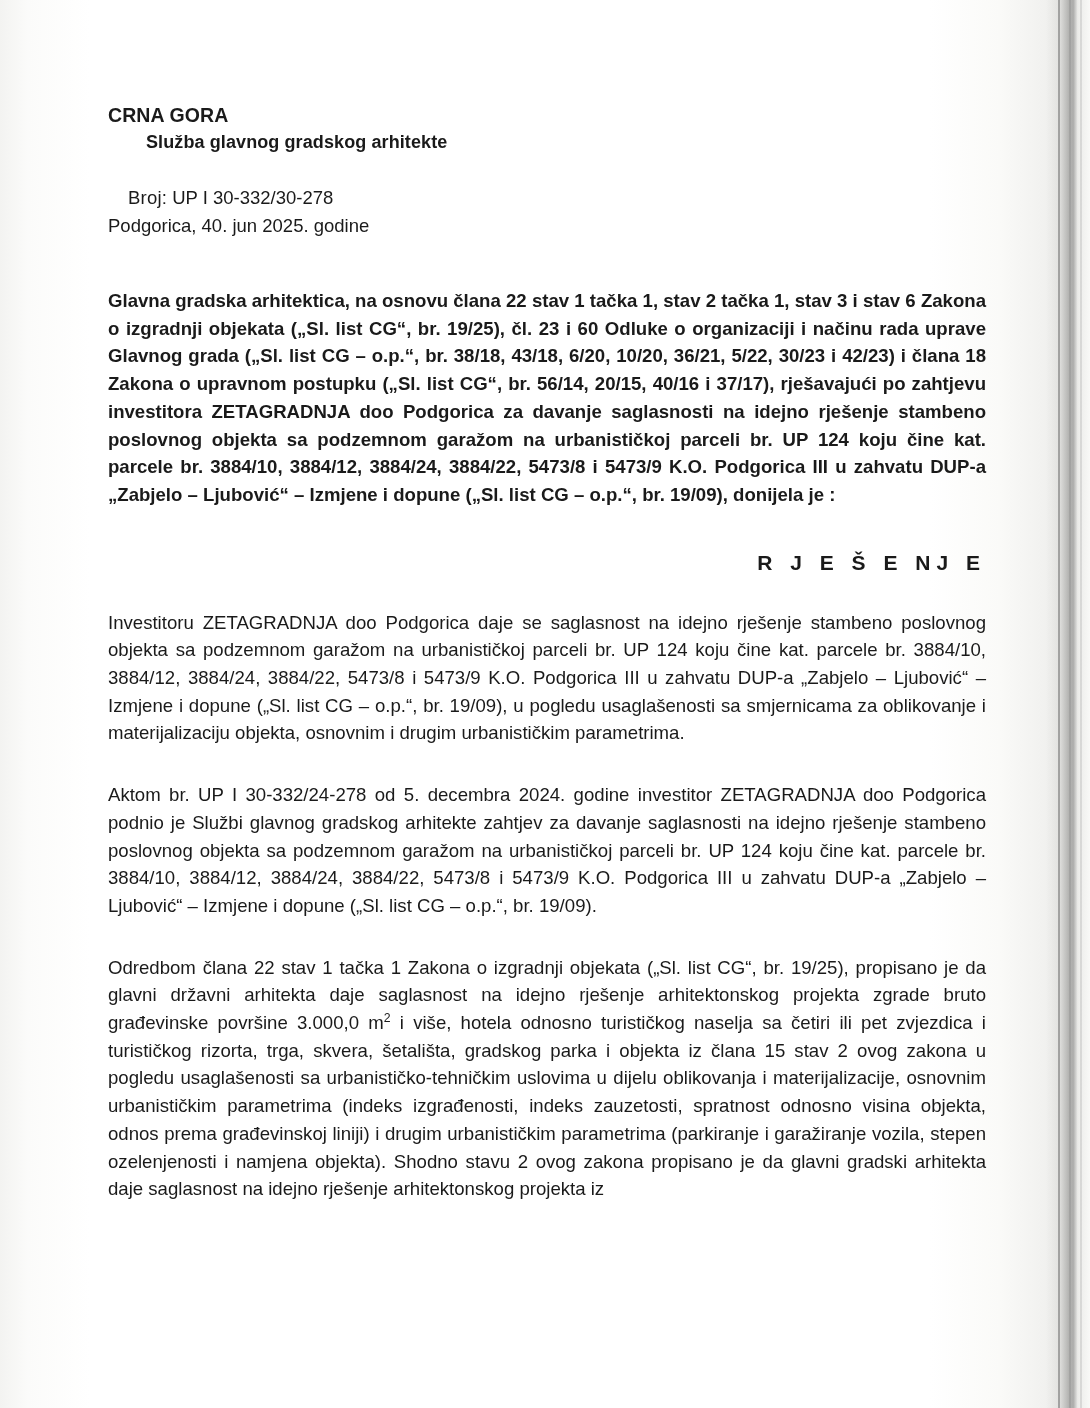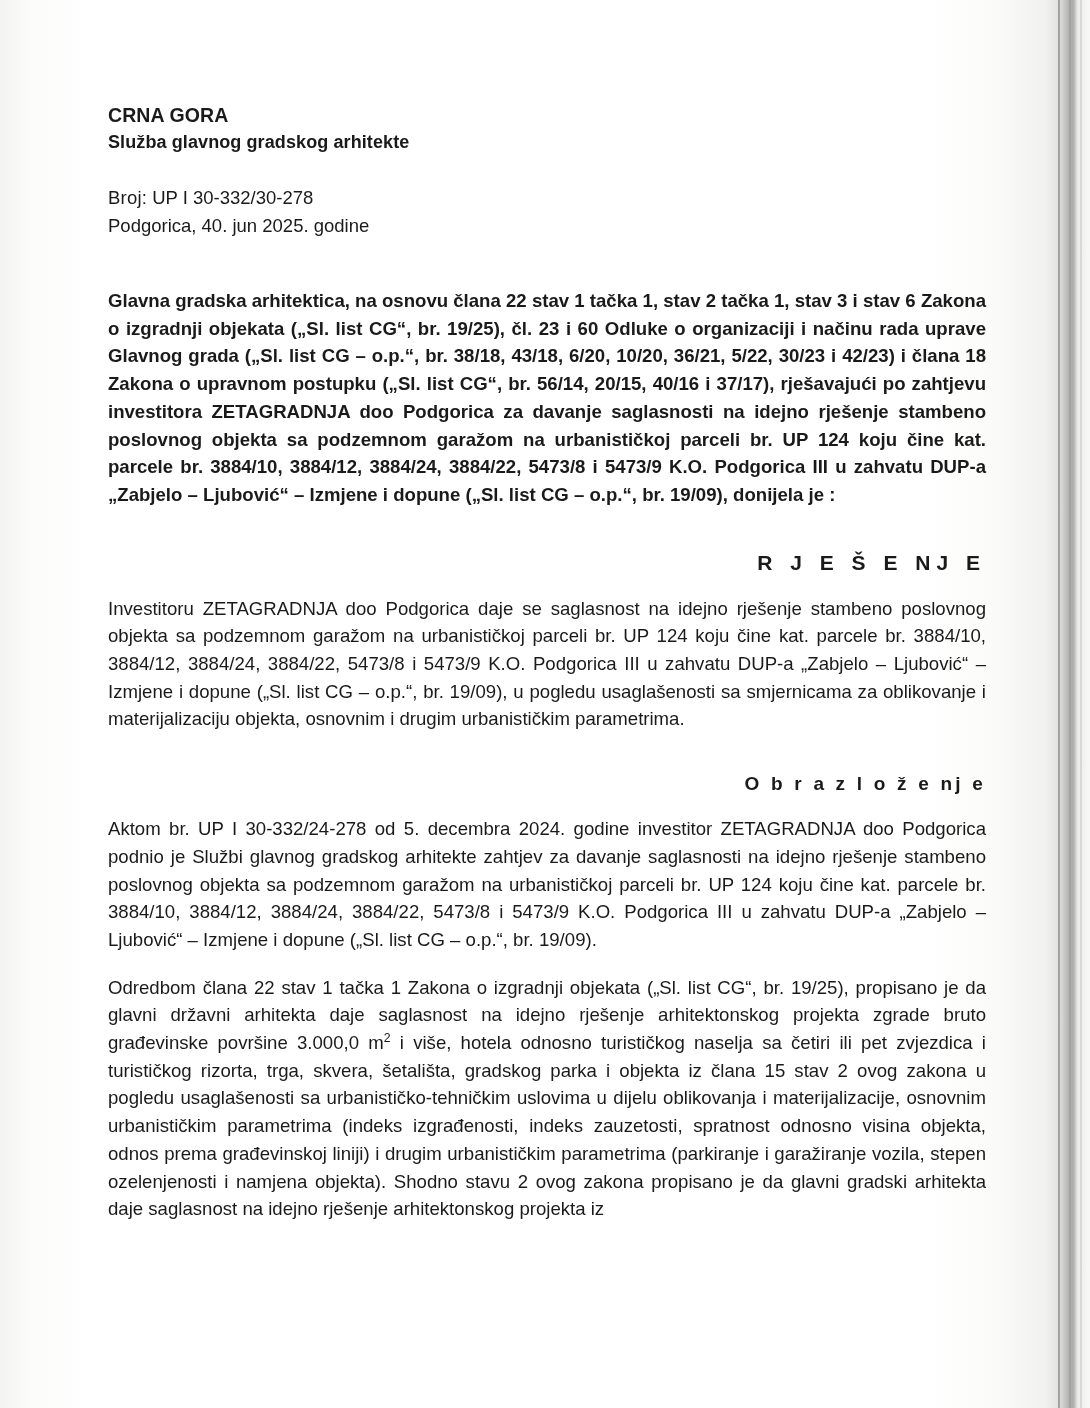--- a/index.html
+++ b/index.html
@@ -57,31 +57,31 @@
     height: 100%;
   }
 
   .org-block {
     margin-top: 88px;
     font-weight: bold;
     font-size: 19.5px;
     line-height: 1.42;
     letter-spacing: 0.1px;
   }
-  .org-block .l3 { font-size: 18px; }
+  .org-block .l3 { font-size: 18px; margin-left: 38px; }
 
   .meta-block {
     margin-top: 29px;
     font-size: 18.5px;
     line-height: 1.48;
   }
-  .meta-block .lbl { letter-spacing: 0.2px; }
+  .meta-block .lbl { letter-spacing: 0.2px; margin-left: 20px; }
 
   .para {
-    margin-top: 20px;
+    margin-top: 34px;
     font-size: 18.6px;
     line-height: 1.49;
     text-align: justify;
     text-justify: inter-word;
     hyphens: none;
   }
   .para.first { margin-top: 48px; font-weight: bold; }
 
   .heading {
     text-align: right;
@@ -123,20 +123,19 @@
       </div>
       <div>Podgorica, 40. jun 2025. godine</div>
     </div>
 
     <p class="para first">Glavna gradska arhitektica, na osnovu člana 22 stav 1 tačka 1, stav 2 tačka 1, stav 3 i stav 6 Zakona o izgradnji objekata („Sl. list CG“, br. 19/25), čl. 23 i 60 Odluke o organizaciji i načinu rada uprave Glavnog grada („Sl. list CG – o.p.“, br. 38/18, 43/18, 6/20, 10/20, 36/21, 5/22, 30/23 i 42/23) i člana 18 Zakona o upravnom postupku („Sl. list CG“, br. 56/14, 20/15, 40/16 i 37/17), rješavajući po zahtjevu investitora ZETAGRADNJA doo Podgorica za davanje saglasnosti na idejno rješenje stambeno poslovnog objekta sa podzemnom garažom na urbanističkoj parceli br. UP 124  koju čine kat. parcele br. 3884/10, 3884/12, 3884/24, 3884/22, 5473/8 i 5473/9 K.O. Podgorica III u zahvatu DUP-a „Zabjelo – Ljubović“ – Izmjene i dopune („Sl. list CG – o.p.“, br. 19/09), donijela je :</p>
 
     <div class="heading">R J E Š E NJ E</div>
 
     <p class="para">Investitoru ZETAGRADNJA doo Podgorica daje se saglasnost na idejno rješenje stambeno poslovnog objekta sa podzemnom garažom na urbanističkoj parceli br. UP 124  koju čine kat. parcele br. 3884/10, 3884/12, 3884/24, 3884/22, 5473/8 i 5473/9 K.O. Podgorica III u zahvatu DUP-a „Zabjelo – Ljubović“ – Izmjene i dopune („Sl. list CG – o.p.“, br. 19/09), u pogledu usaglašenosti sa smjernicama za oblikovanje i materijalizaciju objekta, osnovnim i drugim urbanističkim parametrima.</p>
 
-    <div class="heading sub">O b r a z l o ž e nj e</div>
 
     <p class="para">Aktom br. UP I 30-332/24-278 od 5. decembra 2024. godine investitor ZETAGRADNJA doo Podgorica podnio je Službi glavnog gradskog arhitekte zahtjev za davanje saglasnosti na idejno rješenje stambeno poslovnog objekta sa podzemnom garažom na urbanističkoj parceli br. UP 124  koju čine kat. parcele br. 3884/10, 3884/12, 3884/24, 3884/22, 5473/8 i 5473/9 K.O. Podgorica III u zahvatu DUP-a „Zabjelo – Ljubović“ – Izmjene i dopune („Sl. list CG – o.p.“, br. 19/09).</p>
 
     <p class="para"><span>Odredbom člana 22 stav 1 tačka 1 Zakona o izgradnji objekata („Sl. list CG“, br. 19/25), propisano je da glavni državni arhitekta daje saglasnost na idejno rješenje arhitektonskog projekta zgrade bruto građevinske površine 3.000,0 m</span><sup>2</sup><span> i više, hotela odnosno turističkog naselja sa četiri ili pet zvjezdica i turističkog rizorta, trga, skvera, šetališta, gradskog parka i objekta iz člana 15 stav 2 ovog zakona u pogledu usaglašenosti sa urbanističko-tehničkim uslovima u dijelu oblikovanja i materijalizacije, osnovnim urbanističkim parametrima (indeks izgrađenosti, indeks zauzetosti, spratnost odnosno visina objekta, odnos prema građevinskoj liniji) i drugim urbanističkim parametrima (parkiranje i garažiranje vozila, stepen ozelenjenosti i namjena objekta). Shodno stavu 2 ovog zakona propisano je da glavni gradski arhitekta daje saglasnost na idejno rješenje arhitektonskog projekta iz</span></p>
 
   </div>
 </div>
 
 </body></html>

